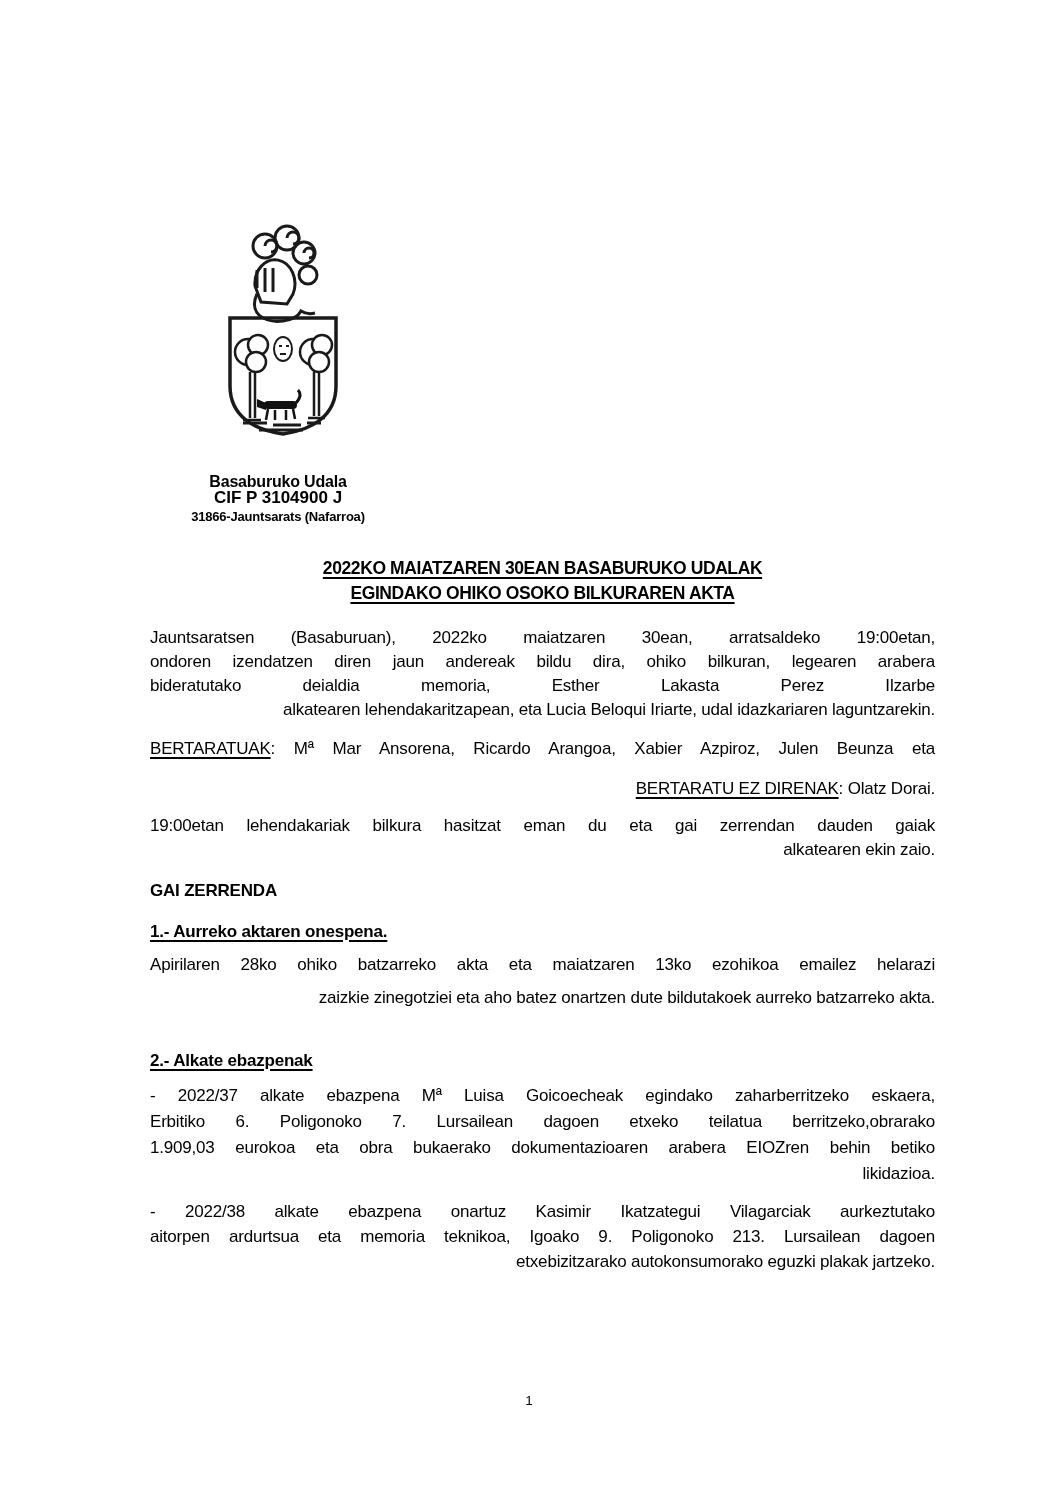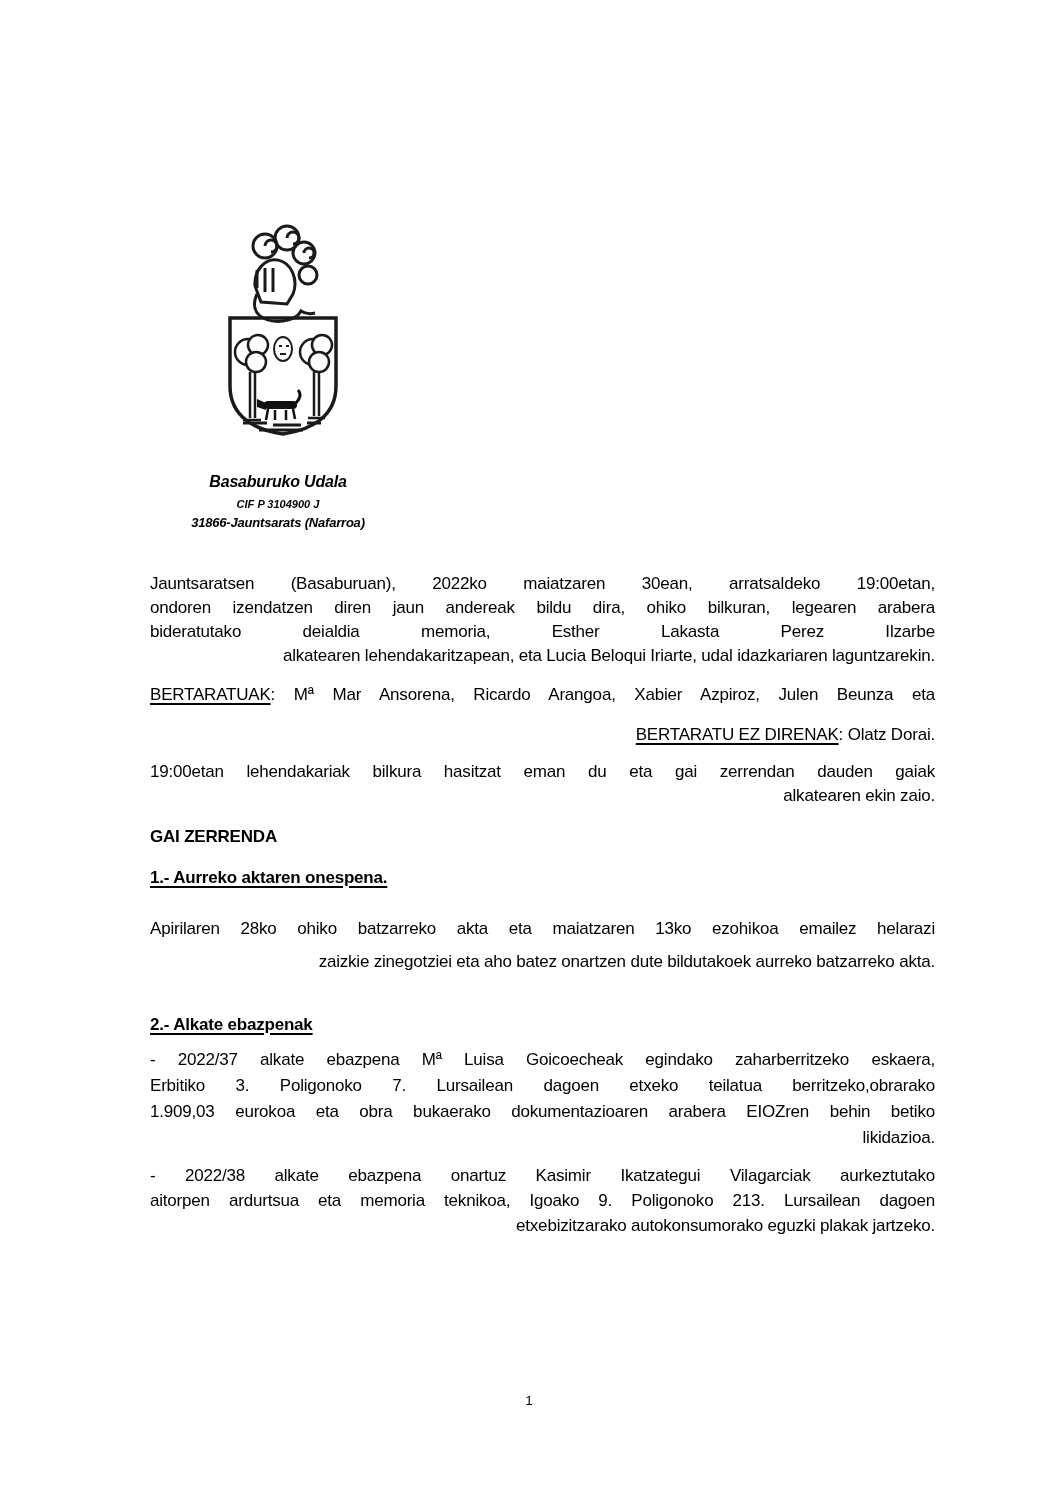--- a/index.html
+++ b/index.html
@@ -7,41 +7,41 @@
     position:relative;
     width:1058px;height:1497px;
     background:#ffffff;
     font-family:"Liberation Sans","DejaVu Sans",sans-serif;
     color:#000;
     overflow:hidden;
     margin:0 auto;
   }
   
   .crest{position:absolute;left:227px;top:222px;width:112px;height:215px;}
-  .orgblock{position:absolute;left:150px;top:472px;width:256px;text-align:center;font-style:italic;}
+  .orgblock{position:absolute;left:150px;top:472px;width:256px;text-align:center;}
   .org-name{font-size:16px;font-weight:bold;line-height:19px;letter-spacing:-0.2px;}
-  .org-cif{font-size:11px;font-weight:bold;line-height:14px;margin-top:6px;}
+  .org-cif{font-size:17px;font-weight:bold;line-height:14px;}
   .org-addr{font-size:13px;font-weight:bold;line-height:16px;margin-top:4px;letter-spacing:-0.2px;}
   
   .doc{position:absolute;left:150px;top:552px;width:785px;font-size:17px;letter-spacing:-0.2px;}
   .title{margin-top:4px;text-align:center;font-weight:bold;font-size:17.5px;line-height:25px;letter-spacing:-0.4px;}
   .title .u2{text-decoration:underline;text-decoration-thickness:2px;text-underline-offset:3px;}
   .para{line-height:24px;}
   .jline{text-align:justify;text-align-last:justify;}
   .lline{text-align:right;}
   .u{ text-decoration:underline;text-decoration-thickness:1.5px;text-underline-offset:3px;}
   .center-head{font-weight:bold;line-height:24px;}
   .sec-head{font-weight:bold;line-height:24px;}
   .intro{margin-top:20px;}
   .attendees{margin-top:15px;}
   .absent{margin-top:16px;margin-left:12px;}
   .opening{margin-top:13px;}
   .agenda{margin-top:17px;}
   .s1head{margin-top:17px;}
-  .s1para{margin-top:22px;line-height:33px;}
+  .s1para{margin-top:4px;line-height:33px;}
   .s2head{margin-top:35px;}
   .p37{margin-top:10px;line-height:26px;}
   .p38{margin-top:12px;line-height:25px;}
   .pagenum{position:absolute;top:1393px;left:0;width:100%;text-align:center;font-size:13.5px;}
 </style>
 </head>
 <body>
 
 <div class="page">
 
@@ -107,20 +107,24 @@
   </div>
 
   <div class="orgblock">
     <div class="org-name">Basaburuko Udala</div>
     <div class="org-cif">CIF P 3104900 J</div>
     <div class="org-addr">31866-Jauntsarats (Nafarroa)</div>
   </div>
 
   <div class="doc">
 
+    <div class="title">
+      <div><span class="u2">2022KO MAIATZAREN  30EAN  BASABURUKO UDALAK</span></div>
+      <div><span class="u2">EGINDAKO   OHIKO OSOKO BILKURAREN AKTA</span></div>
+    </div>
 
     <div class="para intro">
       <div class="jline">Jauntsaratsen (Basaburuan), 2022ko maiatzaren 30ean, arratsaldeko 19:00etan,</div>
       <div class="jline">ondoren izendatzen diren jaun andereak bildu dira, ohiko bilkuran, legearen arabera</div>
       <div class="jline">bideratutako deialdia memoria, Esther Lakasta Perez Ilzarbe</div>
       <div class="lline">alkatearen lehendakaritzapean, eta Lucia Beloqui Iriarte, udal idazkariaren laguntzarekin.</div>
     </div>
 
     <div class="para attendees">
       <div class="jline"><span class="u">BERTARATUAK</span><span>: Mª Mar Ansorena, Ricardo Arangoa, Xabier Azpiroz, Julen Beunza eta</span></div>
@@ -141,21 +145,21 @@
 
     <div class="para s1para">
       <div class="jline">Apirilaren 28ko ohiko batzarreko akta eta maiatzaren 13ko ezohikoa emailez helarazi</div>
       <div class="lline">zaizkie zinegotziei eta aho batez onartzen dute bildutakoek aurreko batzarreko akta.</div>
     </div>
 
     <div class="sec-head s2head"><span class="u2 u">2.- Alkate ebazpenak</span></div>
 
     <div class="para p37">
       <div class="jline">- 2022/37 alkate ebazpena Mª Luisa Goicoecheak egindako zaharberritzeko eskaera,</div>
-      <div class="jline">Erbitiko 3. Poligonoko 7. Lursailean dagoen etxeko teilatua berritzeko,obrarako</div>
+      <div class="jline">Erbitiko 6. Poligonoko 7. Lursailean dagoen etxeko teilatua berritzeko,obrarako</div>
       <div class="jline">1.909,03 eurokoa eta obra bukaerako dokumentazioaren arabera EIOZren behin betiko</div>
       <div class="lline">likidazioa.</div>
     </div>
 
     <div class="para p38">
       <div class="jline">- 2022/38 alkate ebazpena onartuz Kasimir Ikatzategui Vilagarciak aurkeztutako</div>
       <div class="jline">aitorpen ardurtsua eta memoria teknikoa, Igoako 9. Poligonoko 213. Lursailean dagoen</div>
       <div class="lline">etxebizitzarako autokonsumorako eguzki plakak jartzeko.</div>
     </div>
 

